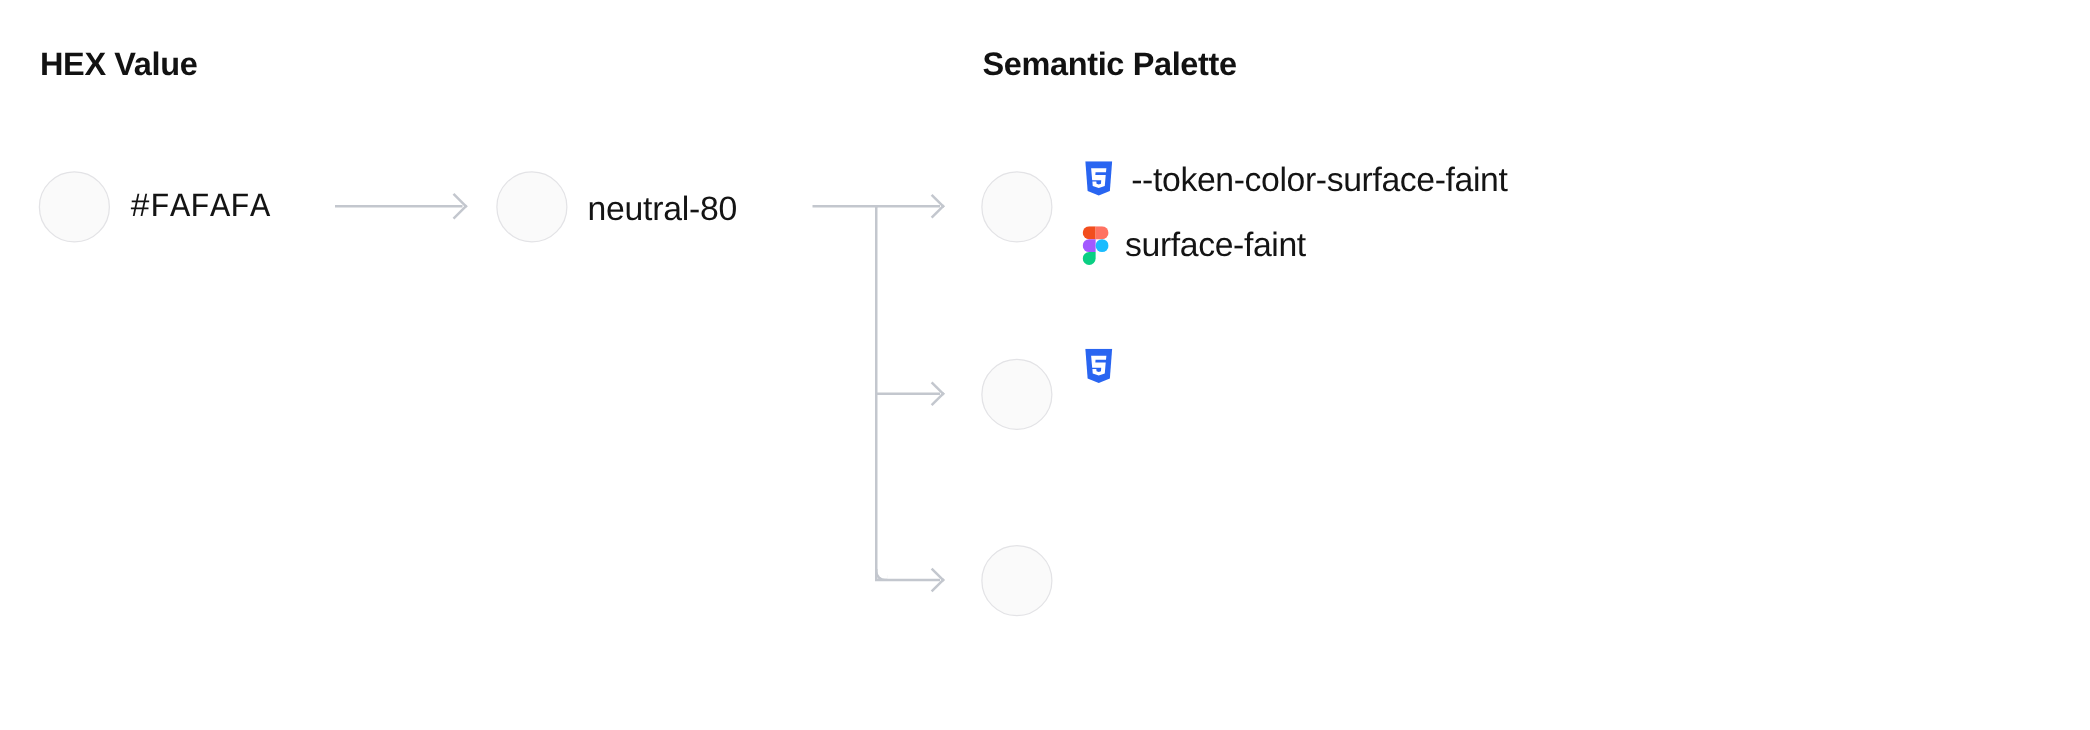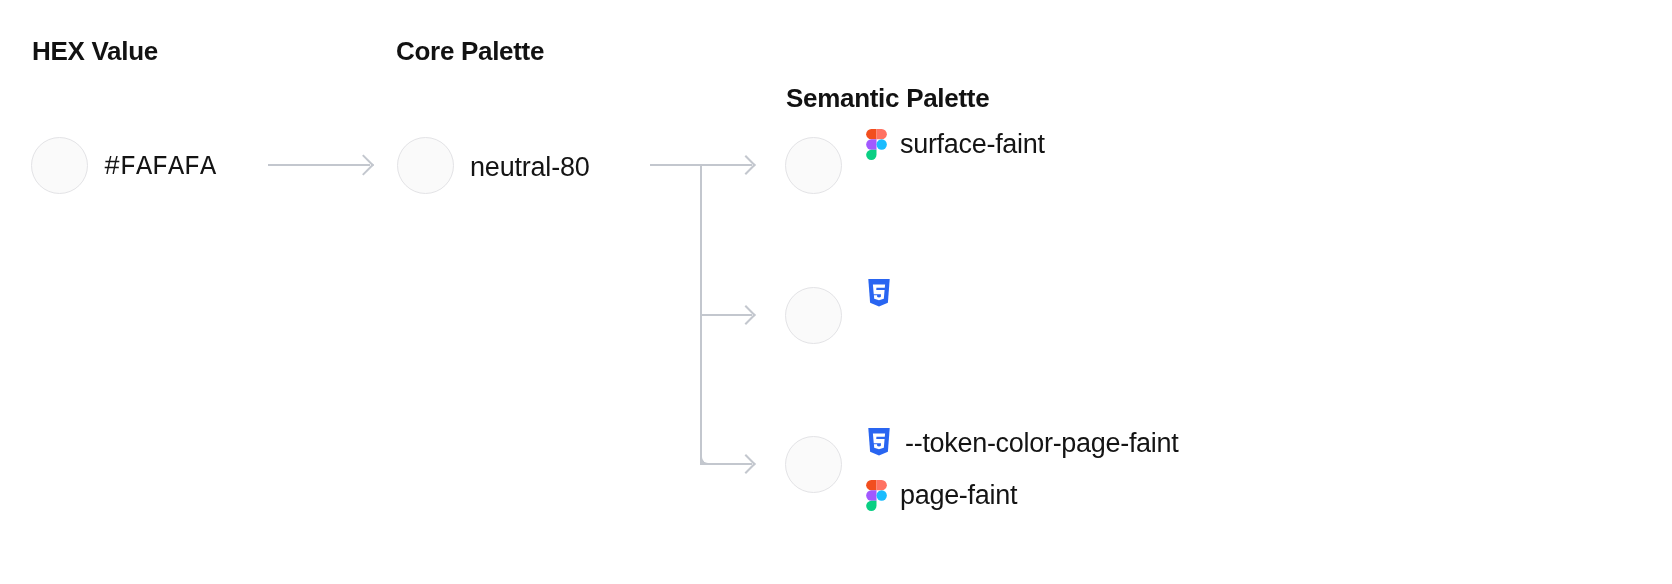--- a/index.html
+++ b/index.html
@@ -18,21 +18,21 @@
     position: absolute;
     font-size: 26px;
     font-weight: bold;
     letter-spacing: -0.3px;
     color: #121212;
     white-space: nowrap;
     top: 36px;
   }
   #hdr-hex      { left: 32px; text-align: right; }
   #hdr-core     { left: 396px; }
-  #hdr-semantic { left: 786px; margin-top: 47px; }
+  #hdr-semantic { left: 786px; }
 
   
   .swatch {
     position: absolute;
     border-radius: 50%;
     background: #FAFAFA;
     border: 1px solid #E3E3E6;
   }
   #swatch-hex  { left: 31px;  top: 137px; width: 57px; height: 57px; }
   #swatch-core { left: 397px; top: 137px; width: 57px; height: 57px; }
@@ -148,21 +148,20 @@
   .icon { flex: 0 0 auto; display: block; }
   .icon-css  { width: 26px; height: 30px; }
   .icon-figma{ width: 21px; height: 31px; }
 </style>
 </head>
 <body>
 
 <div id="stage">
 
   <div class="col-header" id="hdr-hex">HEX Value</div>
-  <div class="col-header" id="hdr-core">Core Palette</div>
   <div class="col-header" id="hdr-semantic">Semantic Palette</div>
 
   <div class="swatch" id="swatch-hex" style="background: rgb(250, 250, 250);"></div>
   <div class="value-label" id="label-hex">#FAFAFA</div>
 
   <div class="arrow-simple"></div>
 
   <div class="swatch" id="swatch-core" style="background: rgb(250, 250, 250);"></div>
   <div class="value-label" id="label-core">neutral-80</div>
 
@@ -173,20 +172,28 @@
     <div class="conn-arm" id="conn-arm-0"></div>
     <div class="conn-arm" id="conn-arm-1"></div>
     <div class="conn-arm" id="conn-arm-2"></div>
   </div>
 
   <div class="swatch" id="swatch-sem-0" style="background: rgb(250, 250, 250);"></div>
   <div class="swatch" id="swatch-sem-1" style="background: rgb(250, 250, 250);"></div>
   <div class="swatch" id="swatch-sem-2" style="background: rgb(250, 250, 250);"></div>
 
   <div class="token-group" id="group-0">
+    <div class="token-line">
+      <svg class="icon icon-css" viewBox="0 0 24 28">
+        <path d="M2 0 L22 0 L20.3 22.2 L12 25.6 L3.7 22.2 Z" fill="#2965F1"></path>
+        <path d="M12 2.2 L20 2.2 L18.6 20.8 L12 23.5 Z" fill="#2965F1"></path>
+        <path d="M6.3 5.2 L17.7 5.2 L17.4 8.2 L9.6 8.2 L9.45 10.2 L17.2 10.2 L16.5 18.4 L12 19.9 L7.5 18.4 L7.25 15.2 L10.2 15.2 L10.35 16.8 L12 17.3 L13.65 16.8 L13.85 14.2 L7.1 14.2 Z" fill="#FFFFFF"></path>
+      </svg>
+      <span class="token-text">--token-color-surface-faint</span>
+    </div>
     <div class="token-line">
       <svg class="icon icon-figma" viewBox="0 0 20 30">
         <path d="M5 0 h5 v10 h-5 a5 5 0 0 1 0 -10 z" fill="#F24E1E"></path>
         <path d="M10 0 h5 a5 5 0 0 1 0 10 h-5 z" fill="#FF7262"></path>
         <path d="M5 10 h5 v10 h-5 a5 5 0 0 1 0 -10 z" fill="#A259FF"></path>
         <circle cx="15" cy="15" r="5" fill="#1ABCFE"></circle>
         <path d="M5 20 h5 v5 a5 5 0 0 1 -5 5 a5 5 0 0 1 0 -10 z" fill="#0ACF83"></path>
       </svg>
       <span class="token-text">surface-faint</span>
     </div>
@@ -195,34 +202,14 @@
   <div class="token-group" id="group-1">
     <div class="token-line">
       <svg class="icon icon-css" viewBox="0 0 24 28">
         <path d="M2 0 L22 0 L20.3 22.2 L12 25.6 L3.7 22.2 Z" fill="#2965F1"></path>
         <path d="M12 2.2 L20 2.2 L18.6 20.8 L12 23.5 Z" fill="#2965F1"></path>
         <path d="M6.3 5.2 L17.7 5.2 L17.4 8.2 L9.6 8.2 L9.45 10.2 L17.2 10.2 L16.5 18.4 L12 19.9 L7.5 18.4 L7.25 15.2 L10.2 15.2 L10.35 16.8 L12 17.3 L13.65 16.8 L13.85 14.2 L7.1 14.2 Z" fill="#FFFFFF"></path>
       </svg>
     </div>
   </div>
 
-  <div class="token-group" id="group-2">
-    <div class="token-line">
-      <svg class="icon icon-css" viewBox="0 0 24 28">
-        <path d="M2 0 L22 0 L20.3 22.2 L12 25.6 L3.7 22.2 Z" fill="#2965F1"></path>
-        <path d="M12 2.2 L20 2.2 L18.6 20.8 L12 23.5 Z" fill="#2965F1"></path>
-        <path d="M6.3 5.2 L17.7 5.2 L17.4 8.2 L9.6 8.2 L9.45 10.2 L17.2 10.2 L16.5 18.4 L12 19.9 L7.5 18.4 L7.25 15.2 L10.2 15.2 L10.35 16.8 L12 17.3 L13.65 16.8 L13.85 14.2 L7.1 14.2 Z" fill="#FFFFFF"></path>
-      </svg>
-      <span class="token-text">--token-color-page-faint</span>
-    </div>
-    <div class="token-line">
-      <svg class="icon icon-figma" viewBox="0 0 20 30">
-        <path d="M5 0 h5 v10 h-5 a5 5 0 0 1 0 -10 z" fill="#F24E1E"></path>
-        <path d="M10 0 h5 a5 5 0 0 1 0 10 h-5 z" fill="#FF7262"></path>
-        <path d="M5 10 h5 v10 h-5 a5 5 0 0 1 0 -10 z" fill="#A259FF"></path>
-        <circle cx="15" cy="15" r="5" fill="#1ABCFE"></circle>
-        <path d="M5 20 h5 v5 a5 5 0 0 1 -5 5 a5 5 0 0 1 0 -10 z" fill="#0ACF83"></path>
-      </svg>
-      <span class="token-text">page-faint</span>
-    </div>
-  </div>
 
 </div>
 
 </body></html>

